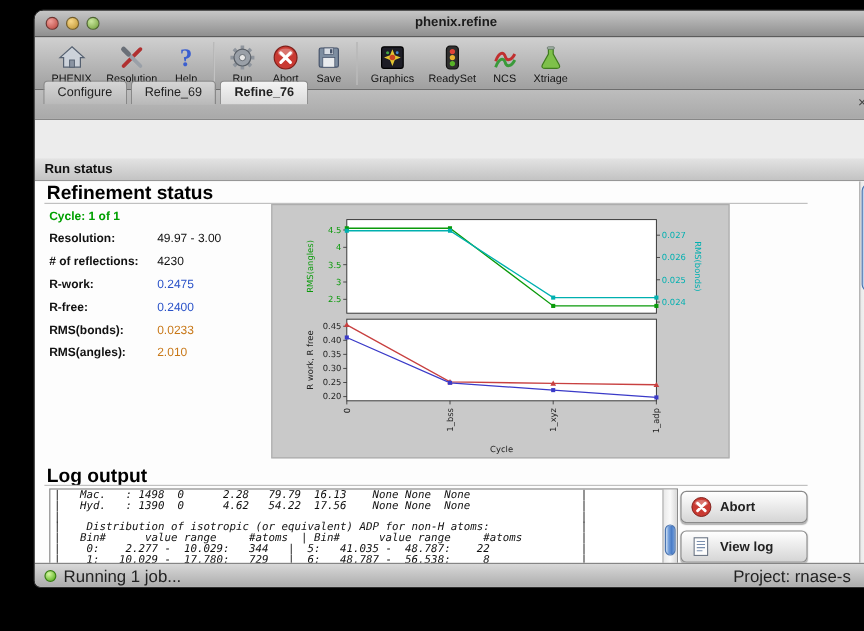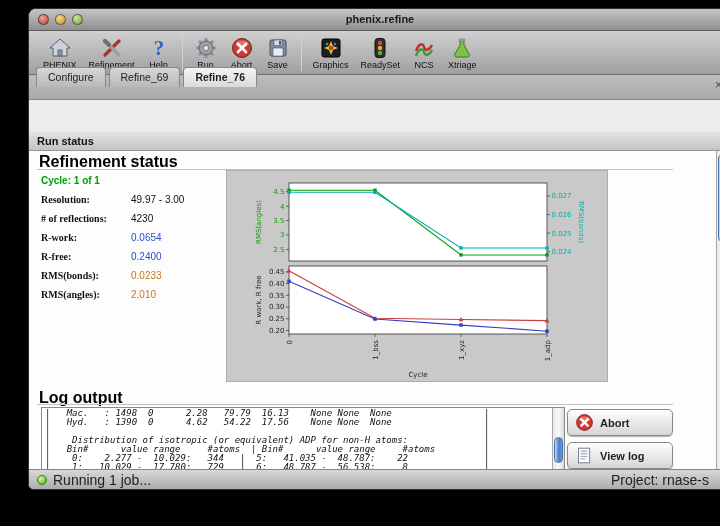--- a/index.html
+++ b/index.html
@@ -47,21 +47,21 @@
                color:#111; line-height:18px; padding-left:8px;margin-top:32px; }
 
   
   .content { position:relative; flex:1 1 auto; background:#fdfdfd; overflow:hidden; }
   .secheading { position:absolute; left:10px; font-size:16px; font-weight:bold; color:#000; }
   .hline { position:absolute; left:8px; width:636px; height:1px; background:#c0c0c0; }
 
   .stats { position:absolute; left:12px; top:20px; font-size:10px; color:#111; }
   .statrow { height:19px; line-height:19px; white-space:nowrap; }
   .cycle { color:#00a000; font-weight:bold; }
-  .slabel { display:inline-block; width:90px; font-weight:bold;font-family:Liberation Serif, serif; }
+  .slabel { display:inline-block; width:90px; font-weight:bold; }
   .v-black { color:#111; } .v-blue { color:#2a52c8; } .v-orange { color:#c87818; }
 
   .chartbox { position:absolute; left:197px; top:19px; width:382px; height:212px;
               background:#c9c9c9; border:1px solid #adadad; }
   .chartbox svg { display:block; font-family:"DejaVu Sans", sans-serif; }
 
   .logbox { position:absolute; left:12px; top:256px; width:524px; height:95px;
             border:1px solid #8a8a8a; background:#fff;font-style:italic; }
   .logpre { position:absolute; left:1px; top:0; right:13px; bottom:13px; margin:0;
             font-family:"DejaVu Sans Mono", monospace; font-size:9px; line-height:9px;
@@ -135,21 +135,21 @@
         <span class="tlabel">PHENIX</span>
       </div>
       <div class="tool">
         <span class="ticon">
           <svg width="24" height="24" viewBox="0 0 24 24">
               <line x1="5" y1="19" x2="19" y2="5" stroke="#b03030" stroke-width="3.2" stroke-linecap="round"></line>
               <line x1="5" y1="5" x2="19" y2="19" stroke="#9aa0a8" stroke-width="3.2" stroke-linecap="round"></line>
               <line x1="5" y1="5" x2="9" y2="9" stroke="#6a7078" stroke-width="4.2" stroke-linecap="round"></line>
             </svg>
         </span>
-        <span class="tlabel">Refinement</span>
+        <span class="tlabel">Resolution</span>
       </div>
       <div class="tool">
         <span class="ticon">
           <svg width="24" height="24" viewBox="0 0 24 24">
               <text x="12" y="19" text-anchor="middle" font-size="21" font-weight="bold" fill="#3b5fd0" font-family="Liberation Serif, serif">?</text>
             </svg>
         </span>
         <span class="tlabel">Help</span>
       </div>
       <div class="tsep"></div>
@@ -248,21 +248,21 @@
 
     <div class="content">
 
       <div class="secheading" style="top:2px;">Refinement status</div>
       <div class="hline" style="top:18px;"></div>
 
       <div class="stats">
         <div class="statrow cycle">Cycle: 1 of 1</div>
         <div class="statrow"><span class="slabel">Resolution:</span><span class="v-black">49.97 - 3.00</span></div>
         <div class="statrow"><span class="slabel"># of reflections:</span><span class="v-black">4230</span></div>
-        <div class="statrow"><span class="slabel">R-work:</span><span class="v-blue">0.0654</span></div>
+        <div class="statrow"><span class="slabel">R-work:</span><span class="v-blue">0.2475</span></div>
         <div class="statrow"><span class="slabel">R-free:</span><span class="v-blue">0.2400</span></div>
         <div class="statrow"><span class="slabel">RMS(bonds):</span><span class="v-orange">0.0233</span></div>
         <div class="statrow"><span class="slabel">RMS(angles):</span><span class="v-orange">2.010</span></div>
       </div>
 
       <div class="chartbox">
         <svg id="chart-svg" width="382" height="212" viewBox="0 0 382 212">
             <rect x="62" y="12" width="258" height="78" fill="#fff" stroke="#333" stroke-width="0.8"></rect>
             <line x1="59" y1="78.44444444444444" x2="62" y2="78.44444444444444" stroke="#333" stroke-width="0.7"></line>
             <text x="57.5" y="80.84444444444445" text-anchor="end" font-size="7" fill="#0a9a0a">2.5</text>

